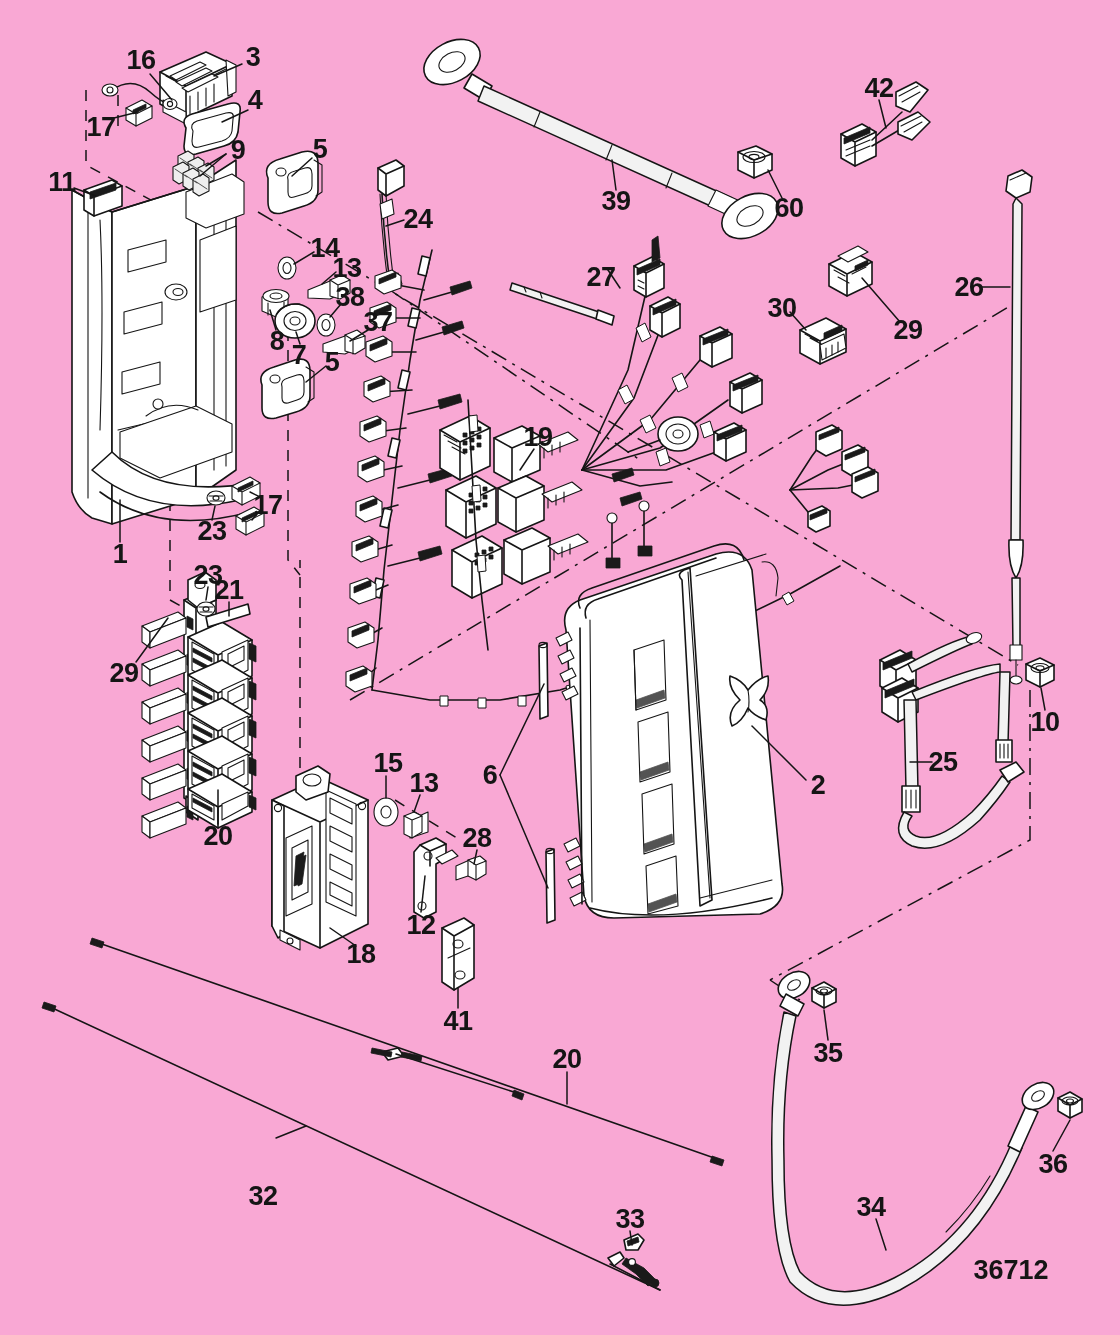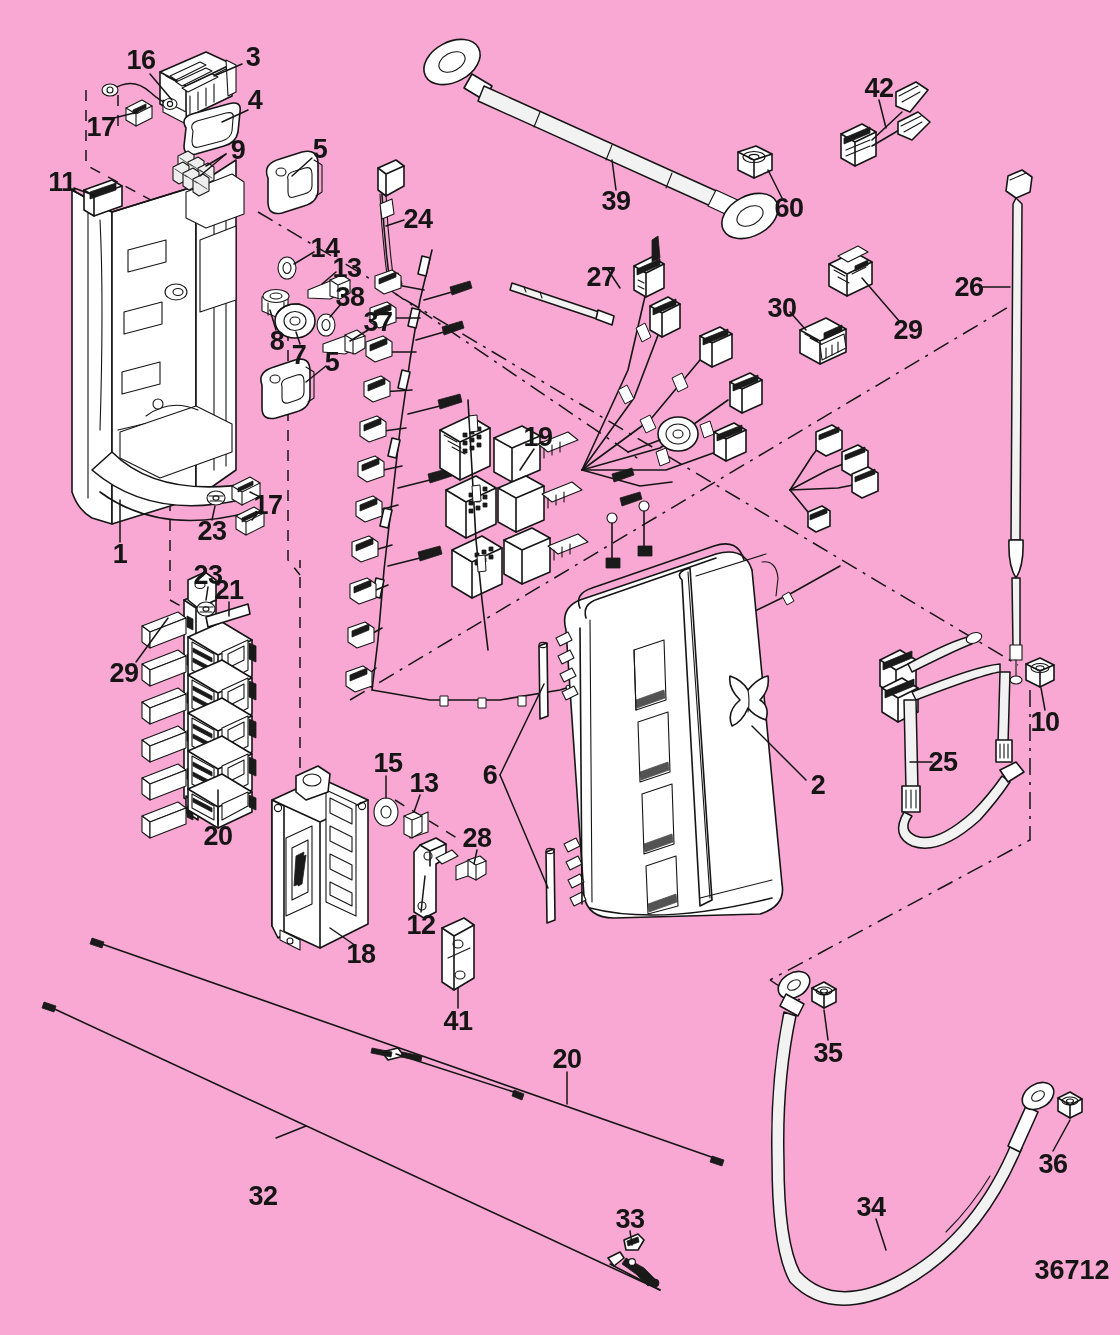--- a/index.html
+++ b/index.html
@@ -931,15 +931,15 @@
     <div class="callout" style="left:361px;top:954px;">18</div>
     <div class="callout" style="left:458px;top:1021px;">41</div>
     <div class="callout" style="left:567px;top:1059px;">20</div>
     <div class="callout" style="left:263px;top:1196px;">32</div>
     <div class="callout" style="left:630px;top:1219px;">33</div>
     <div class="callout" style="left:828px;top:1053px;">35</div>
     <div class="callout" style="left:871px;top:1207px;">34</div>
     <div class="callout" style="left:1053px;top:1164px;">36</div>
   </div>
 
-  <div class="drawing-no" style="left:1072px;top:1270px;text-align:right;">36712</div>
+  <div class="drawing-no" style="left:1011px;top:1270px;text-align:right;">36712</div>
 
 </div>
 
 </body></html>

